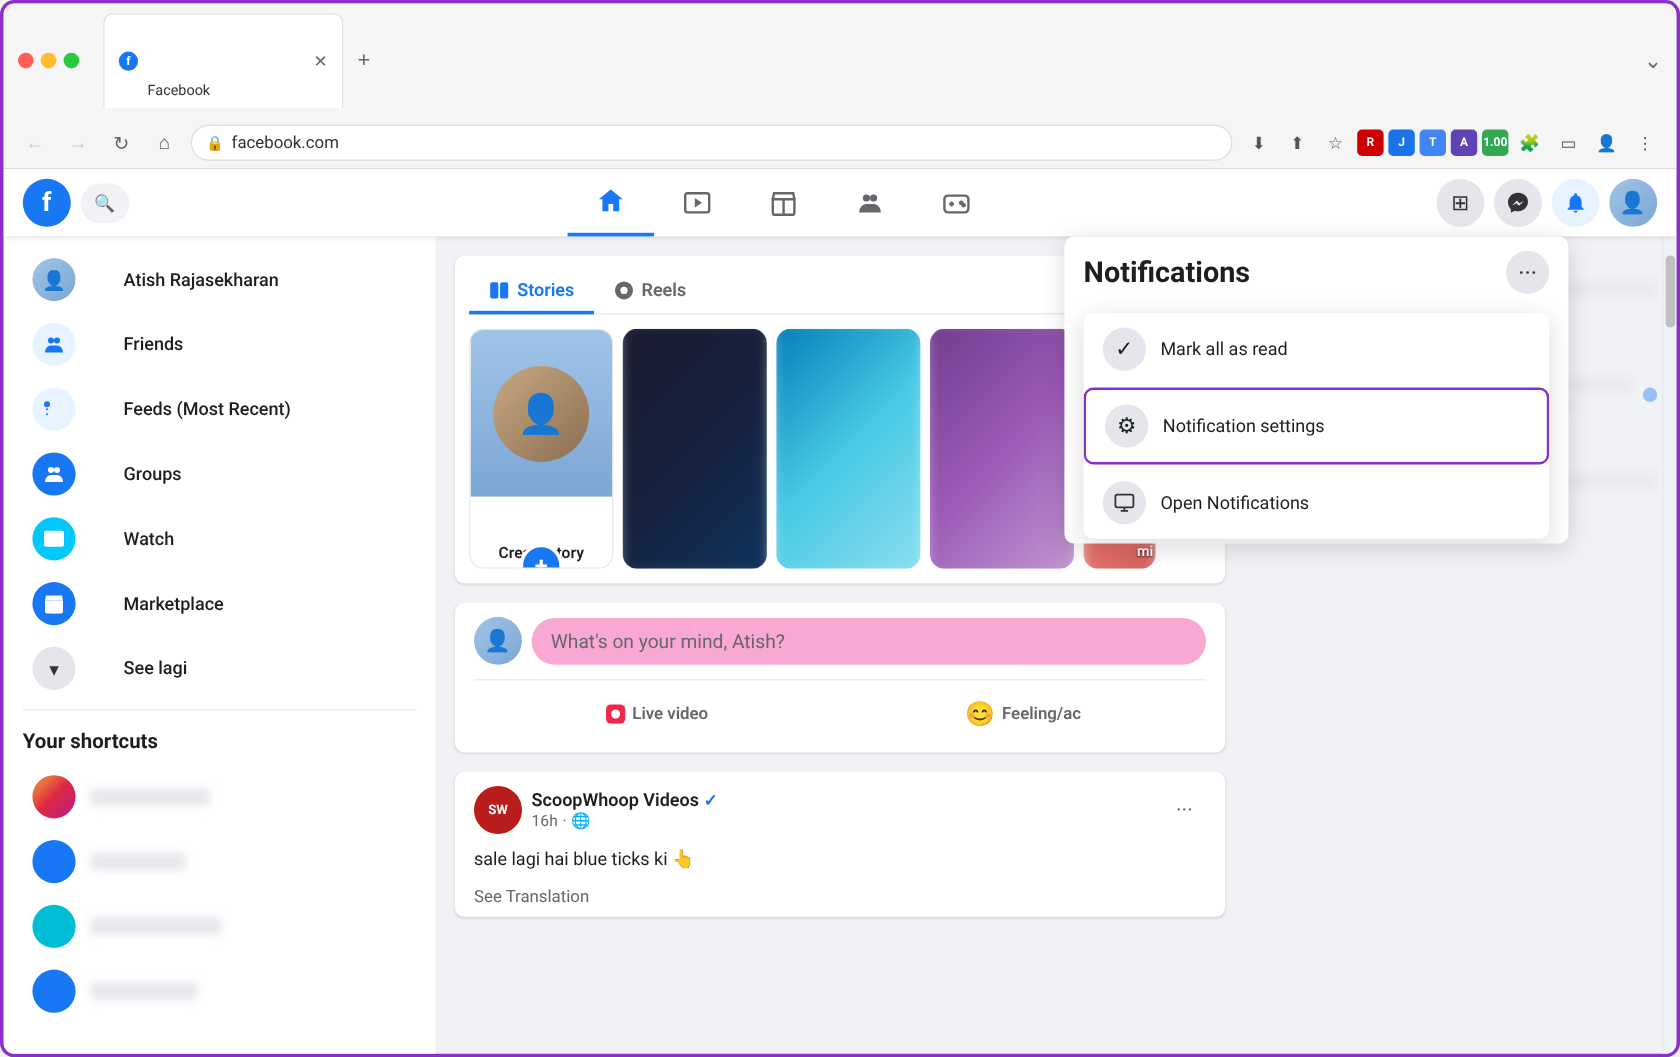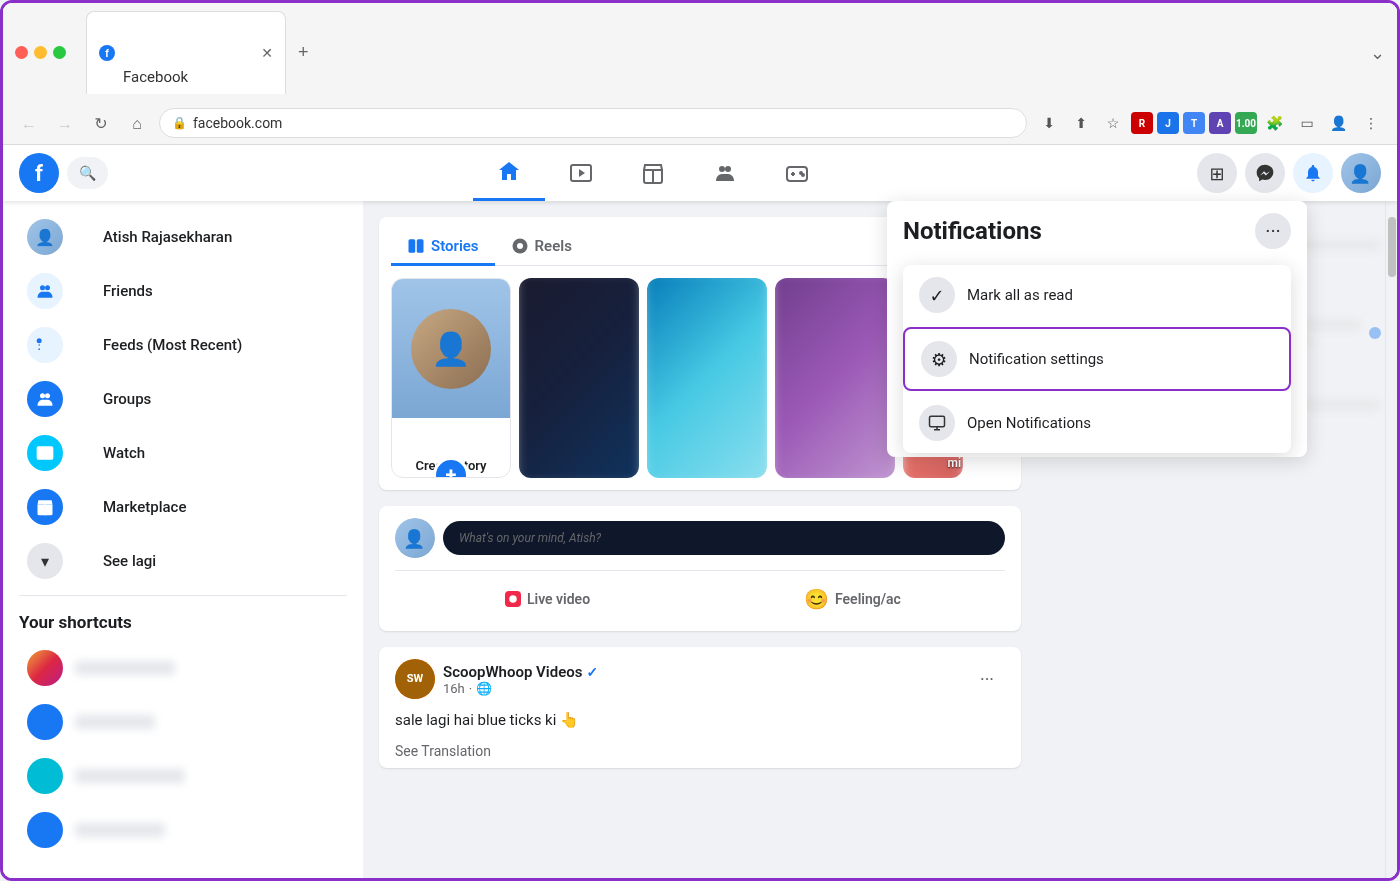--- a/index.html
+++ b/index.html
@@ -53,21 +53,21 @@
       min-width: 200px;
       max-width: 240px;
     }
     .tab-favicon {
       width: 16px; height: 16px;
       background: #1877f2;
       border-radius: 50%;
       display: flex; align-items: center; justify-content: center;
       color: white; font-weight: bold; font-size: 10px;
     }
-    .tab-title { flex: 1; font-size: 15px; color: #333; margin-top: 48px; }
+    .tab-title { flex: 1; font-size: 12px; color: #333; margin-top: 48px; }
     .tab-close { color: #666; font-size: 14px; cursor: pointer; }
     .new-tab { background: none; border: none; font-size: 18px; color: #666; padding: 4px 8px; cursor: pointer; }
     .window-controls { margin-left: auto; font-size: 18px; color: #666; }
 
     .address-bar {
       display: flex;
       align-items: center;
       padding: 6px 12px;
       gap: 8px;
       background: #f5f5f5;
@@ -354,26 +354,25 @@
     }
     .post-avatar {
       width: 40px; height: 40px;
       border-radius: 50%;
       background: #ddd;
       overflow: hidden;
     }
     .post-placeholder {
       flex: 1;
       padding: 10px 16px;
-      background: #0f172a;
+      background: #f9a8d4;
       border-radius: 20px;
       color: #65676b;
-      font-size: 12px;
-      cursor: pointer;
-      font-style: italic;
+      font-size: 16px;
+      cursor: pointer;
     }
     .post-box-actions {
       display: flex;
       border-top: 1px solid #e4e6eb;
       padding-top: 8px;
       gap: 0;
     }
     .post-action-btn {
       flex: 1;
       display: flex;
@@ -817,21 +816,21 @@
           <div class="post-action-btn">
             <span style="font-size:20px;">😊</span>
             <span>Feeling/ac</span>
           </div>
         </div>
       </div>
 
       <div class="post-card">
         <div class="post-header">
           <div class="post-page-avatar">
-            <div style="width:40px;height:40px;border-radius:50%;background:#a16207;display:flex;align-items:center;justify-content:center;font-size:11px;font-weight:bold;color:white;text-align:center;line-height:1.1;">SW</div>
+            <div style="width:40px;height:40px;border-radius:50%;background:#b91c1c;display:flex;align-items:center;justify-content:center;font-size:11px;font-weight:bold;color:white;text-align:center;line-height:1.1;">SW</div>
           </div>
           <div class="post-page-info">
             <div class="post-page-name">
               <span>ScoopWhoop Videos</span>
               <span class="verified-badge">✓</span>
             </div>
             <div class="post-meta">
               <span>16h</span>
               <span>·</span>
               <span>🌐</span>

